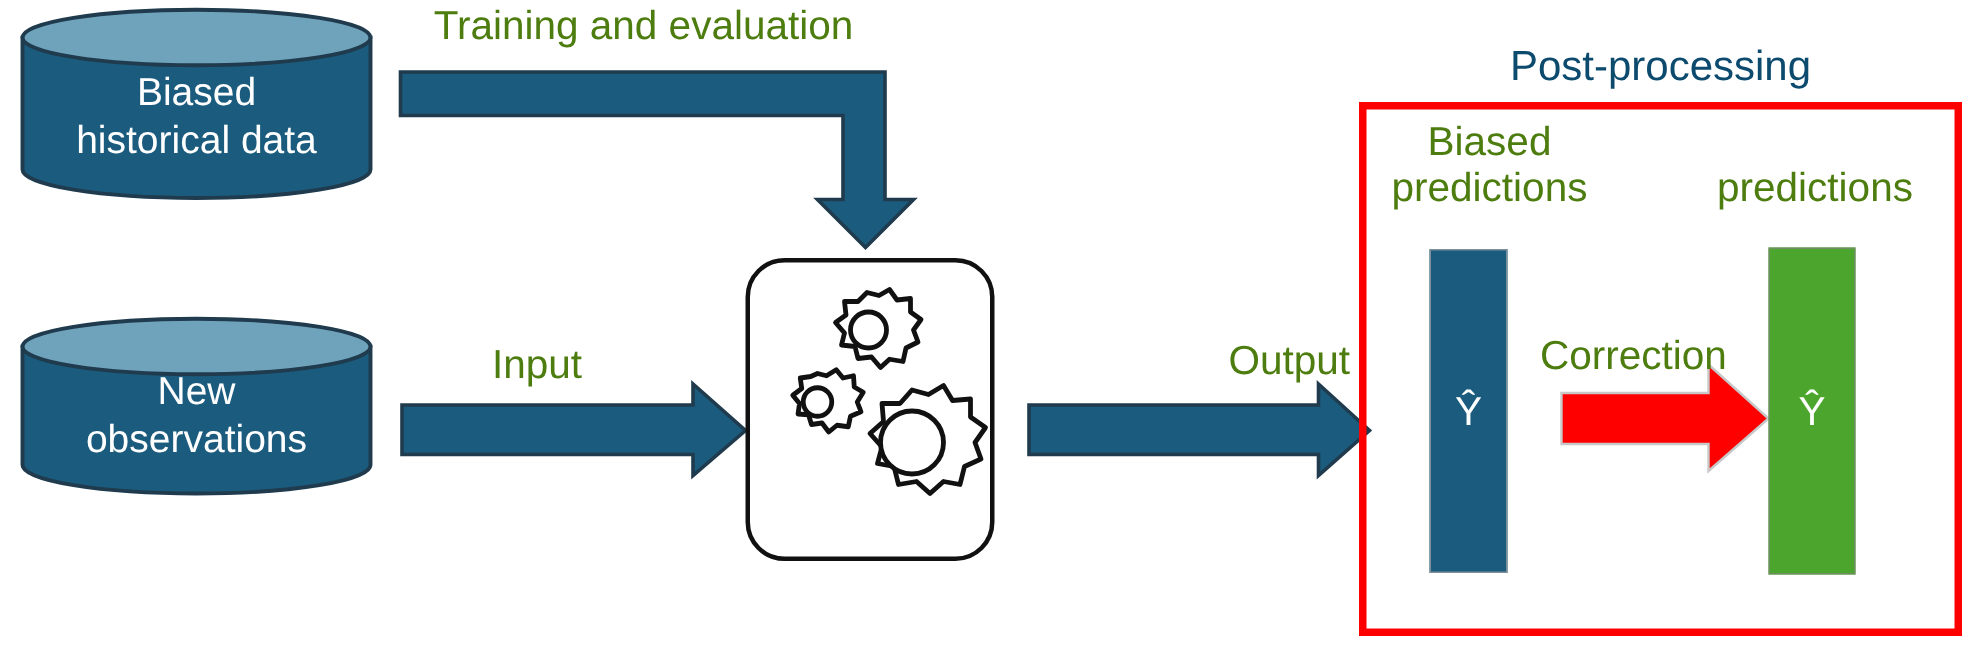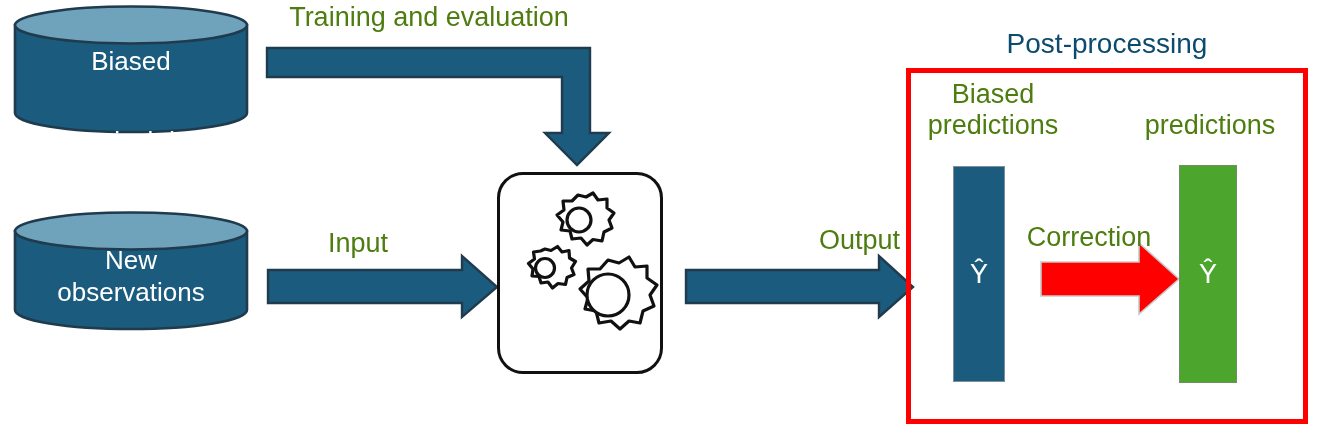--- a/index.html
+++ b/index.html
@@ -148,21 +148,21 @@
       </g>
       <g transform="translate(608,300)">
         <path d="M0,-40 L11,-37 L21,-43 L27,-33 L39,-34 L39,-22 L49,-15 L42,-5 L46,6 L35,11 L32,23 L21,21 L12,29 L3,21 L-9,23 L-12,11 L-23,9 L-20,-2 L-28,-11 L-19,-19 L-20,-31 L-8,-31 Z"></path>
         <circle cx="0" cy="-5" r="21" fill="#ffffff"></circle>
       </g>
     </g>
   </svg>
 
   <div class="abs" style="left:15px; top:46px; width:232px;">
     <div class="cyl-label" style="top:0;">Biased</div>
-    <div class="cyl-label" style="top:32px;margin-top:48px;">historical data</div>
+    <div class="cyl-label" style="top:32px;">historical data</div>
   </div>
 
   <div class="abs" style="left:15px; top:245px; width:232px;">
     <div class="cyl-label" style="top:0;">New</div>
     <div class="cyl-label" style="top:32px;">observations</div>
   </div>
 
   <div class="txt ctr" style="left:267px; top:2px; width:324px; font-size:27px;">Training and evaluation</div>
 
   <div class="txt ctr" style="left:268px; top:228px; width:180px; font-size:27px;">Input</div>

